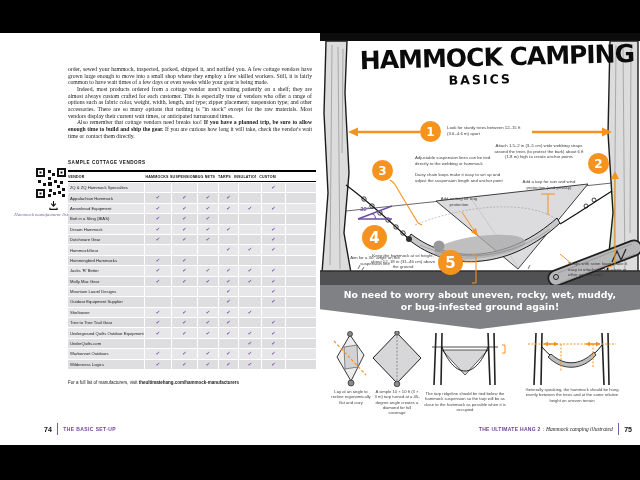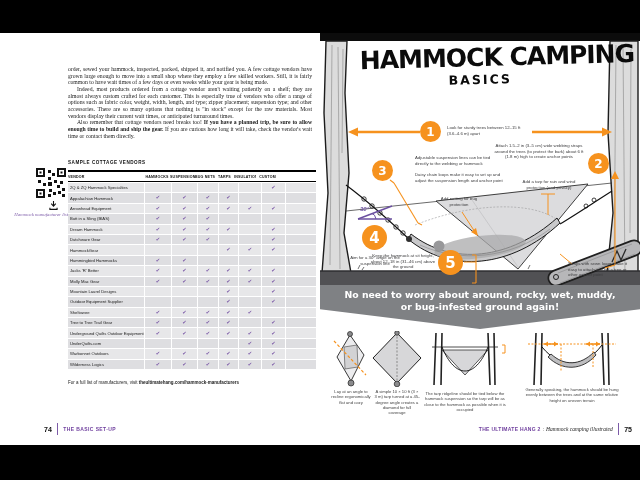--- a/index.html
+++ b/index.html
@@ -439,21 +439,21 @@
     <div class="num-circle nc-lg" style="left:118px;top:217px;">
         <span>5</span>
       </div>
     <div class="ann ctr" style="left:50px;top:220px;width:66px;">Keep the hammock at sit height, about 12–18 in (31–46 cm) above the ground</div>
 
     <div class="ann ctr" style="left:196px;top:146px;width:66px;">Add a tarp for rain and wind protection (and privacy)</div>
     <div class="ann ctr" style="left:116px;top:163px;width:46px;">Add netting for bug protection</div>
     <div class="ann" style="left:248px;top:228px;width:62px;">Straps with sewn loops make it easy to attach around a tree or other anchor point</div>
 
     <div class="abs banner"></div>
-    <div class="abs banner-text">No need to worry about around, rocky, wet, muddy, or bug-infested ground again!</div>
+    <div class="abs banner-text">No need to worry about uneven, rocky, wet, muddy, or bug-infested ground again!</div>
 
     <svg class="abs" style="left:0;top:298px;width:320px;height:56px;" viewBox="0 0 320 56">
 
       <g>
         <path d="M30,4 L44,24 L31,50 L17,26 Z" fill="#ececee" stroke="#222" stroke-width="0.9"></path>
         <path d="M24,16 L37,14 L38,36 L25,38 Z" fill="#d2d2d4" stroke="#444" stroke-width="0.6"></path>
         <circle cx="30" cy="3" r="2.5" fill="#8a8a8c" stroke="#222" stroke-width="0.7"></circle>
         <circle cx="31" cy="52" r="3" fill="#8a8a8c" stroke="#222" stroke-width="0.7"></circle>
         <path d="M14,10 L46,44" stroke="#F6921E" stroke-width="1.2" stroke-dasharray="3,2"></path>
       </g>

